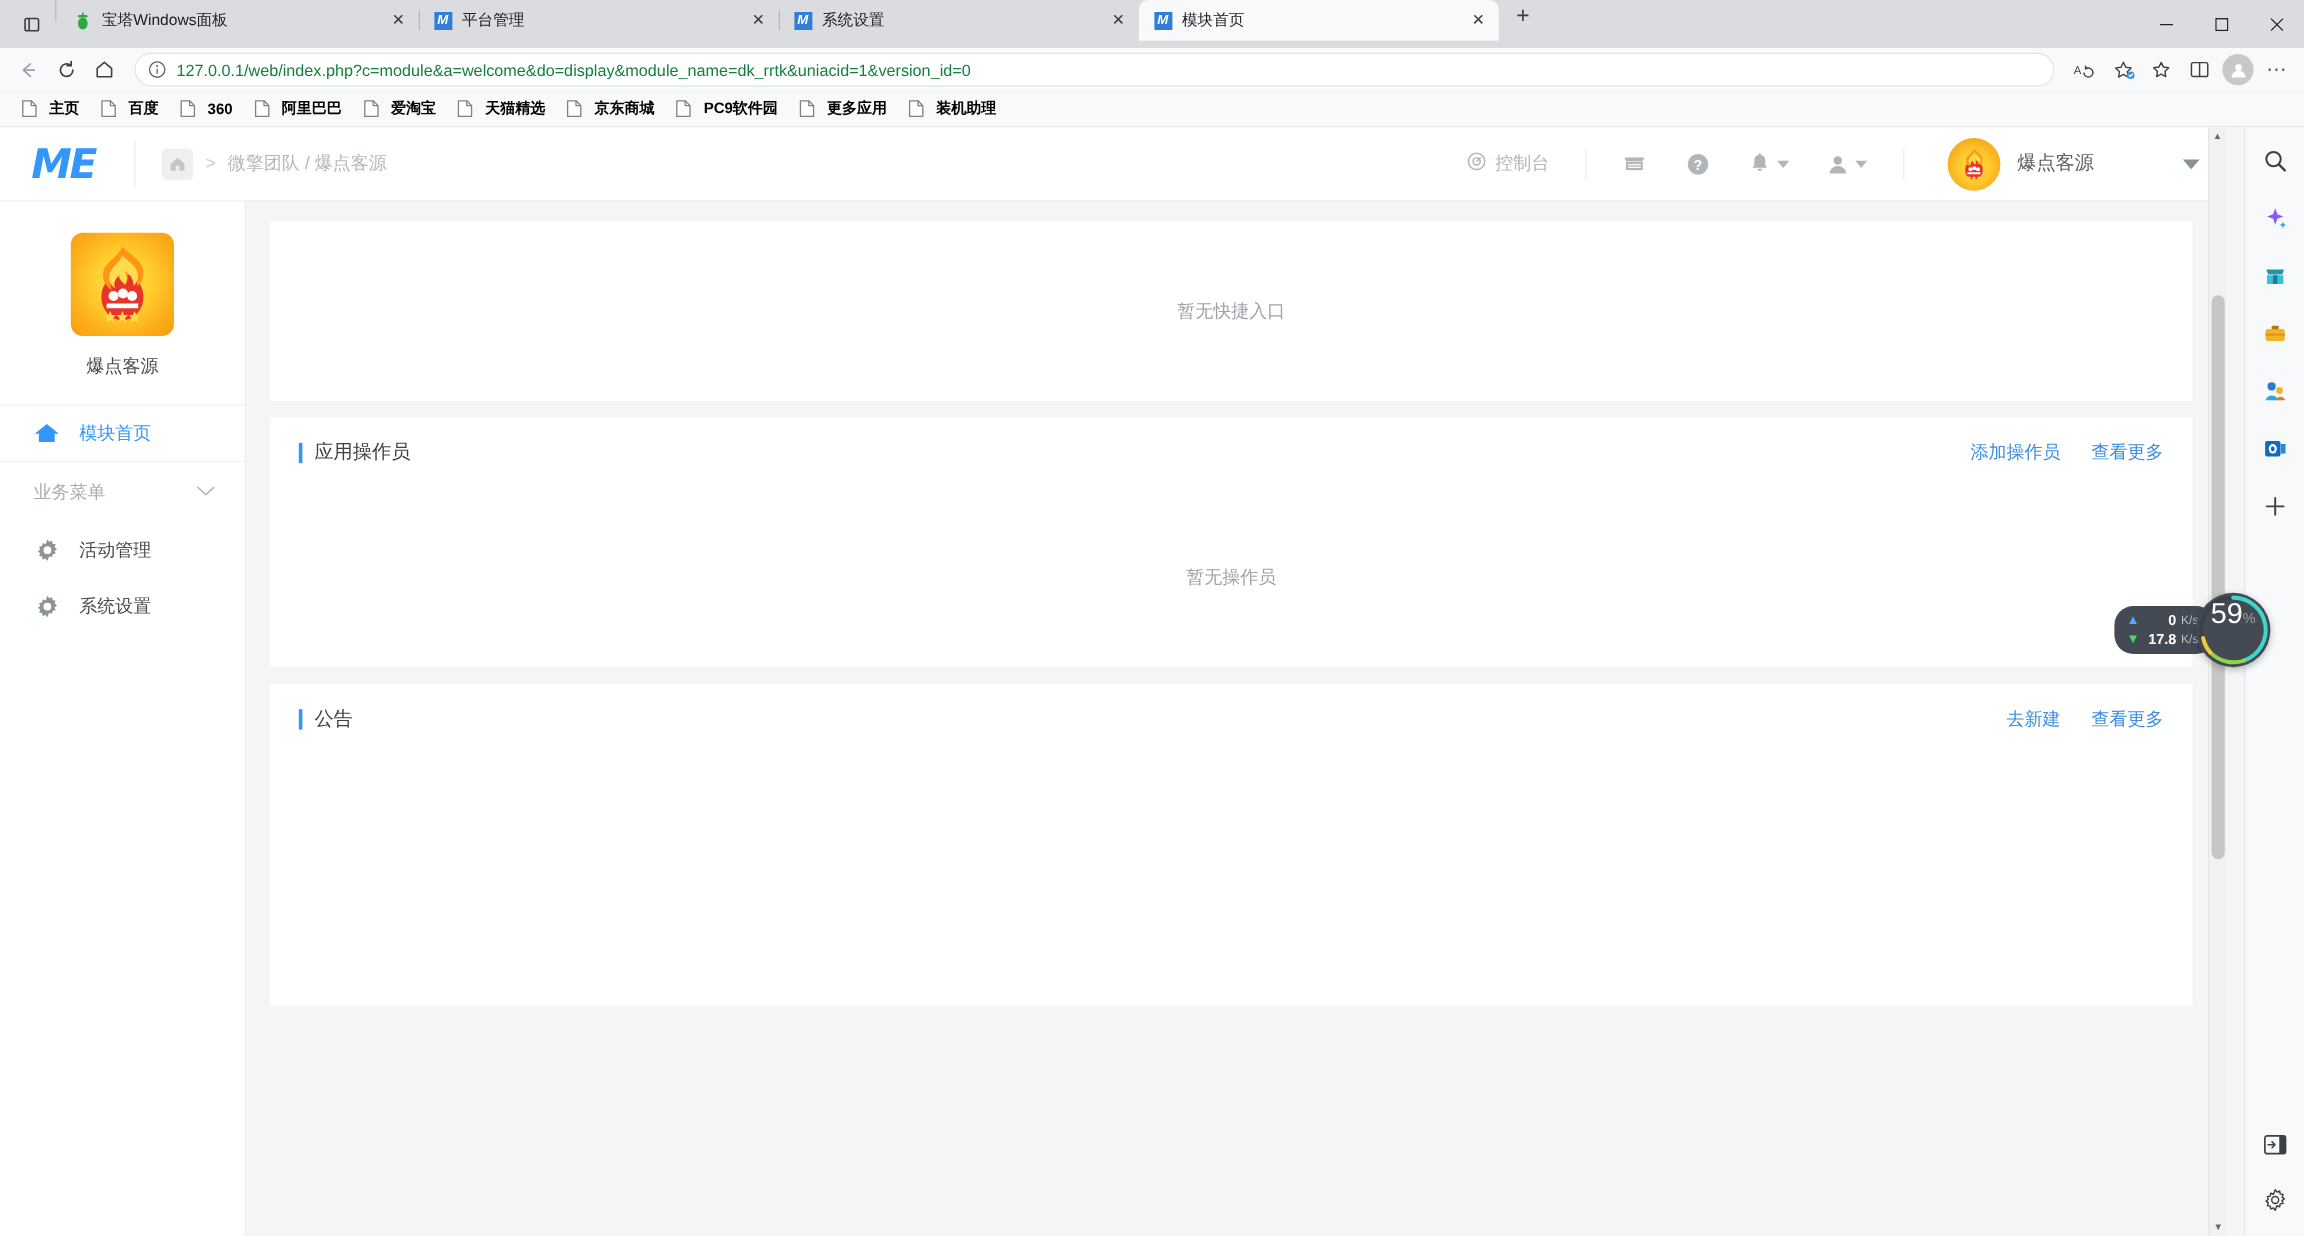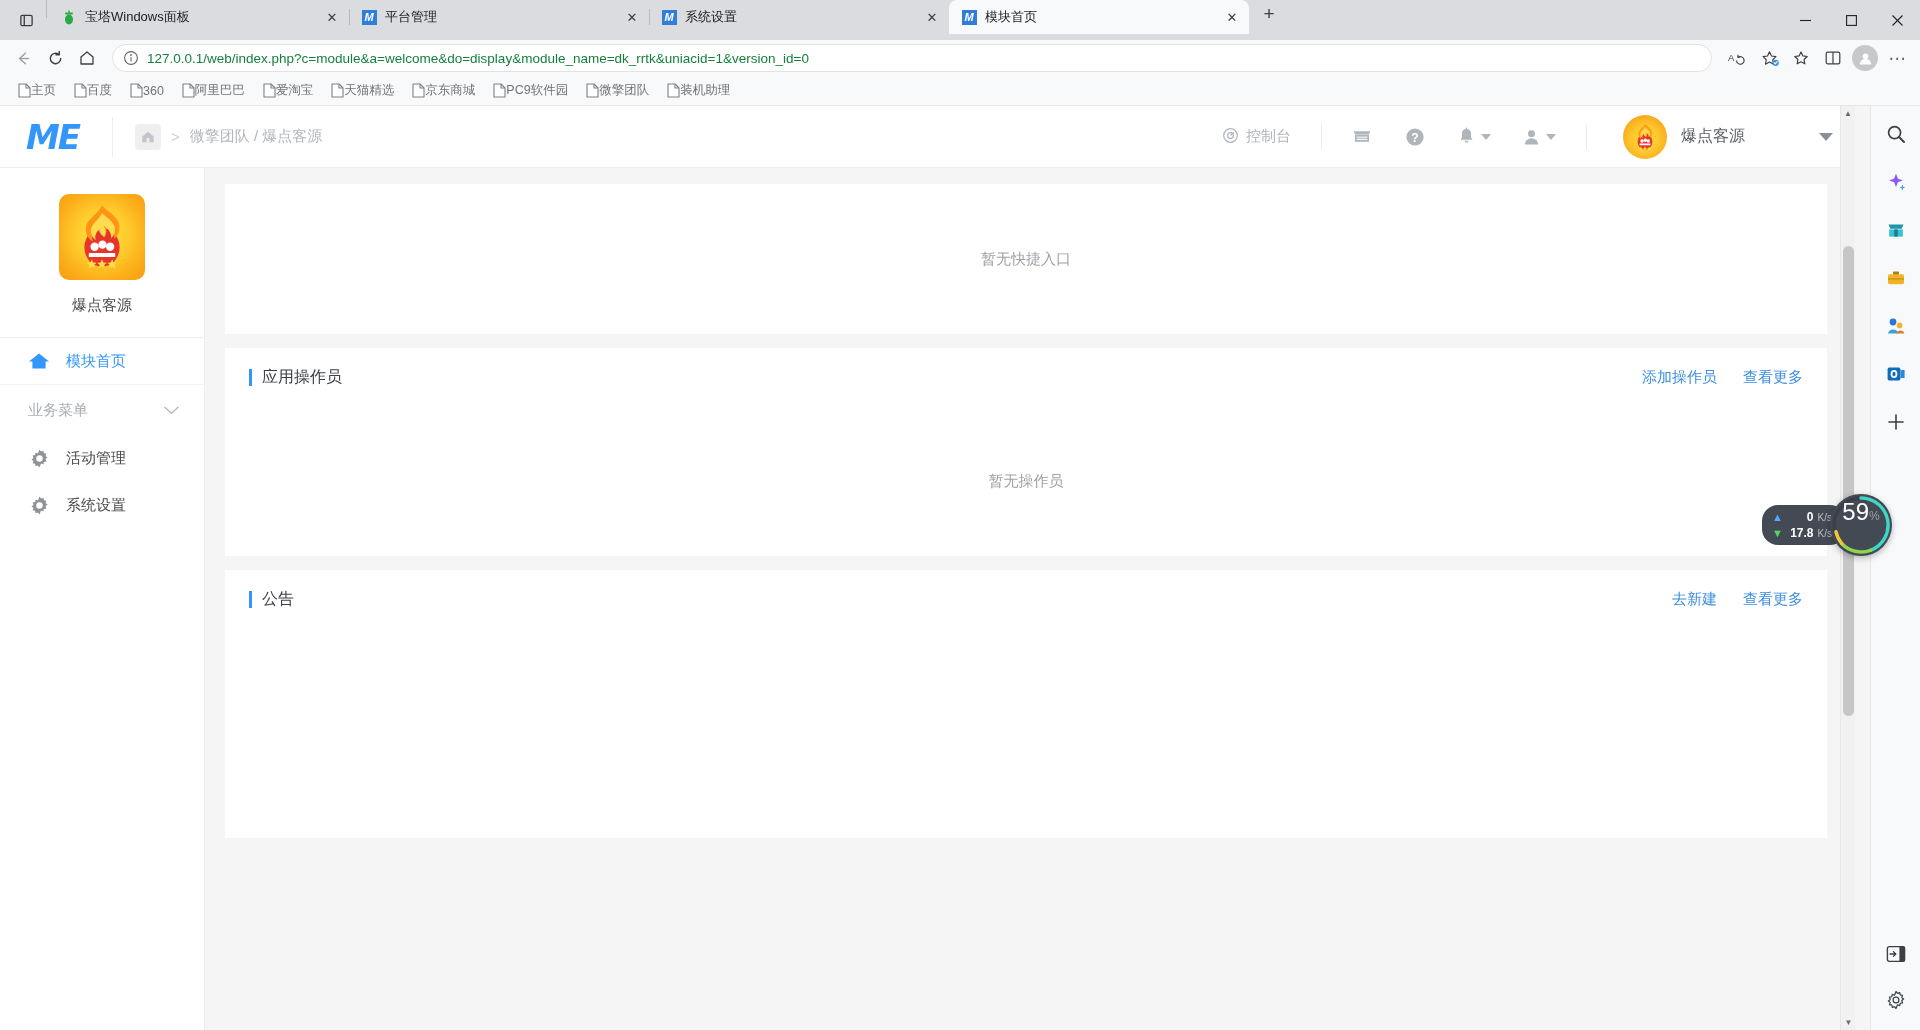--- a/index.html
+++ b/index.html
@@ -53,22 +53,22 @@
     display: flex; align-items: center; gap: 8px; padding: 0 10px;
     margin: 0 8px; border: 1px solid #e3e3e5; min-width: 0;
   }
   .omnibox .infoicon { width:16px;height:16px;flex:0 0 16px; color:#5f6368; }
   .omnibox .url { font-size: 13.5px; color: #15803d; white-space: nowrap; overflow: hidden; text-overflow: ellipsis; }
   .tb-right { display: flex; align-items: center; gap: 2px; }
   .avatar-chip { width:26px;height:26px;border-radius:50%;background:#c6c8ca;display:flex;align-items:center;justify-content:center;color:#5f6368; }
 
   .bookmarks { height: 30px; background: #f8f9fa; display: flex; align-items: center; padding: 0 10px; gap: 2px;
                border-bottom: 1px solid #e6e7e8; }
-  .bm { display: flex; align-items: center; gap: 0; padding: 3px 8px; border-radius: 4px;
-        font-size: 12.5px; color: #737373; white-space: nowrap; }
+  .bm { display: flex; align-items: center; gap: 10px; padding: 3px 8px; border-radius: 4px;
+        font-size: 12.5px; color: #000000; white-space: nowrap; font-weight: bold; }
   .bm .pg { width:13px; height:15px; flex:0 0 13px; }
 
   
   .viewport { position: relative; width: 1920px; height: 924px; background: #f5f5f5; overflow: hidden; }
   .page { position: absolute; left: 0; top: 0; width: 1855px; height: 924px; background: #fff; overflow: hidden; }
 
   
   .appheader { height: 62px; background: #fff; border-bottom: 1px solid #ececec; display: flex; align-items: center;
                padding: 0 22px 0 26px; }
   .logo { width: 70px; font-size: 34px; font-weight: bold; color: #3296fa; font-style: italic; letter-spacing: -2px;
@@ -349,21 +349,21 @@
             <path d="M1 1 h7 l4 4 v9 h-11 Z" fill="#fff" stroke="#7d8186" stroke-width="1.1" stroke-linejoin="round"></path>
             <path d="M8 1 v4 h4" fill="none" stroke="#7d8186" stroke-width="1.1" stroke-linejoin="round"></path>
           </svg></span>
         <span>PC9软件园</span>
       </div>
     <div class="bm">
         <span class="pg"><svg width="13" height="15" viewBox="0 0 13 15">
             <path d="M1 1 h7 l4 4 v9 h-11 Z" fill="#fff" stroke="#7d8186" stroke-width="1.1" stroke-linejoin="round"></path>
             <path d="M8 1 v4 h4" fill="none" stroke="#7d8186" stroke-width="1.1" stroke-linejoin="round"></path>
           </svg></span>
-        <span>微擎团队</span>
+        <span>更多应用</span>
       </div>
     <div class="bm">
         <span class="pg"><svg width="13" height="15" viewBox="0 0 13 15">
             <path d="M1 1 h7 l4 4 v9 h-11 Z" fill="#fff" stroke="#7d8186" stroke-width="1.1" stroke-linejoin="round"></path>
             <path d="M8 1 v4 h4" fill="none" stroke="#7d8186" stroke-width="1.1" stroke-linejoin="round"></path>
           </svg></span>
         <span>装机助理</span>
       </div>
   </div>
 

